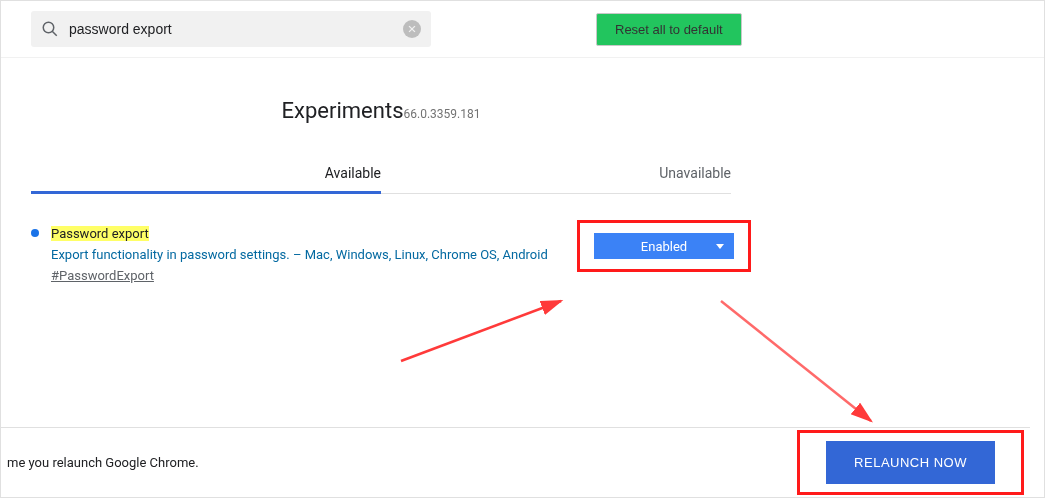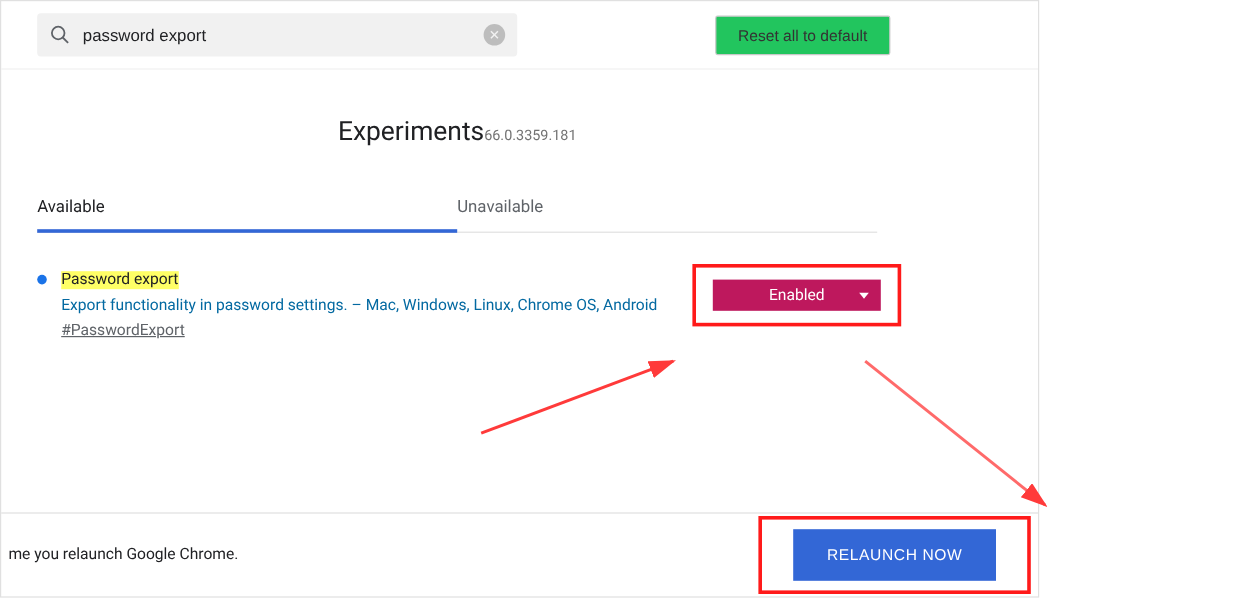--- a/index.html
+++ b/index.html
@@ -8,21 +8,21 @@
     font-size: 13px;
     color: #202124;
     background: #fff;
     width: 1047px;
     height: 500px;
     position: relative;
     overflow: hidden;
   }
   .outer {
     border: 1px solid #e0e0e0;
-    width: 866px;
+    width: 1045px;
     height: 498px;
     position: relative;
   }
   .topbar {
     display: flex;
     align-items: center;
     padding: 10px 0 10px 30px;
     border-bottom: 1px solid #f1f1f1;
     gap: 165px;
   }
@@ -88,21 +88,21 @@
     font-size: 12px;
     color: #737373;
   }
   .tabs {
     display: flex;
     width: 700px;
     border-bottom: 1px solid #e0e0e0;
   }
   .tab {
     flex: 1;
-    text-align: left;
+    text-align: right;
     padding: 12px 0;
     font-size: 14px;
     color: #5f6368;
     cursor: pointer;
     position: relative;
   }
   .tab.active {
     color: #202124;
   }
   .tab.active::after {
@@ -135,21 +135,21 @@
   .flag-hash { text-decoration: underline; color: #5f6368; }
   .dropdown-wrap {
     position: relative;
     border: 3px solid #ff1a1a;
     padding: 10px 14px;
     flex: 0 0 auto;
     align-self: flex-start;
     margin-top: -4px;
   }
   .dropdown {
-    background: #be185d;
+    background: #3b82f6;
     color: #fff;
     border: none;
     width: 140px;
     height: 26px;
     display: flex;
     align-items: center;
     justify-content: center;
     font-size: 13px;
     cursor: pointer;
     position: relative;
@@ -159,21 +159,21 @@
     position: absolute;
     right: 10px;
     top: 50%;
     margin-top: -2px;
     border-left: 4px solid transparent;
     border-right: 4px solid transparent;
     border-top: 5px solid #fff;
   }
   .footer {
     position: absolute;
-    left: 0; right: 0; bottom: 0;
+    left: 0; right: 14px; bottom: 0;
     height: 70px;
     border-top: 1px solid #e0e0e0;
     display: flex;
     align-items: center;
     justify-content: space-between;
     padding: 0 0 0 0;
   }
   .footer-text {
     font-size: 13px;
     color: #202124;

